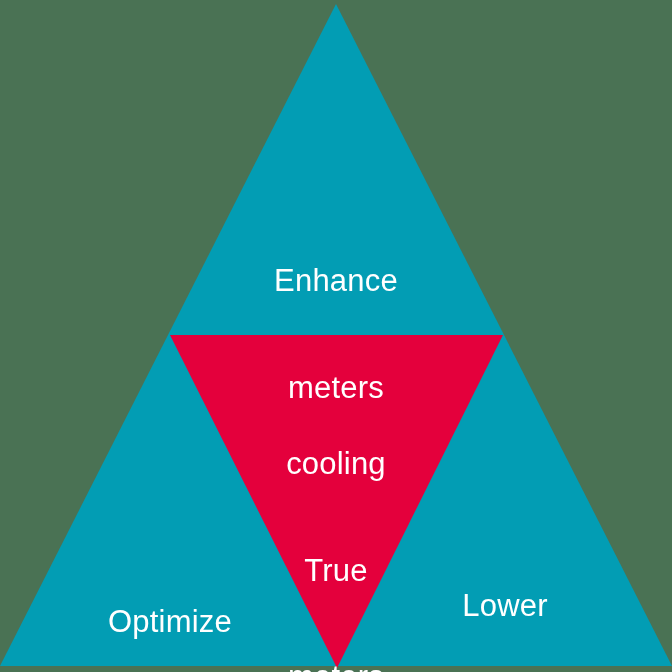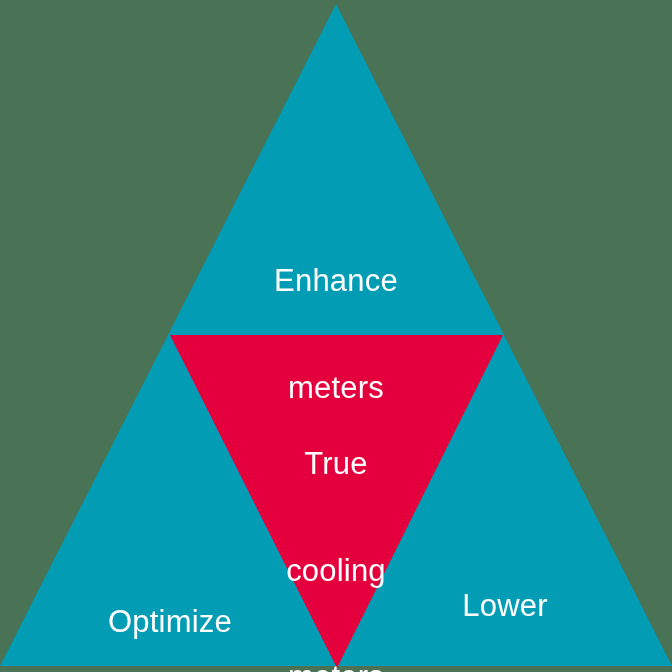--- a/index.html
+++ b/index.html
@@ -84,22 +84,22 @@
     <polygon id="outer-triangle-shape" points="336,4 672,666 0,666" fill="#029db4"></polygon>
     <polygon id="inner-triangle-shape" points="170,335 503,335 337,668" fill="#e4003c"></polygon>
   </svg>
 
   <div class="label-block" id="label-top" style="color: rgb(255, 255, 255);">
     <span class="label-line">Enhance</span>
     <span class="label-line">meters</span>
   </div>
 
   <div class="label-block" id="label-center" style="color: rgb(255, 255, 255);">
+    <span class="label-line">cooling</span>
     <span class="label-line">True</span>
-    <span class="label-line">cooling</span>
     <span class="label-line">meters</span>
   </div>
 
   <div class="label-block" id="label-bottom-left" style="color: rgb(255, 255, 255);">
     <span class="label-line">Optimize</span>
     
   </div>
 
   <div class="label-block" id="label-bottom-right" style="color: rgb(255, 255, 255);">
     <span class="label-line">Lower</span>

